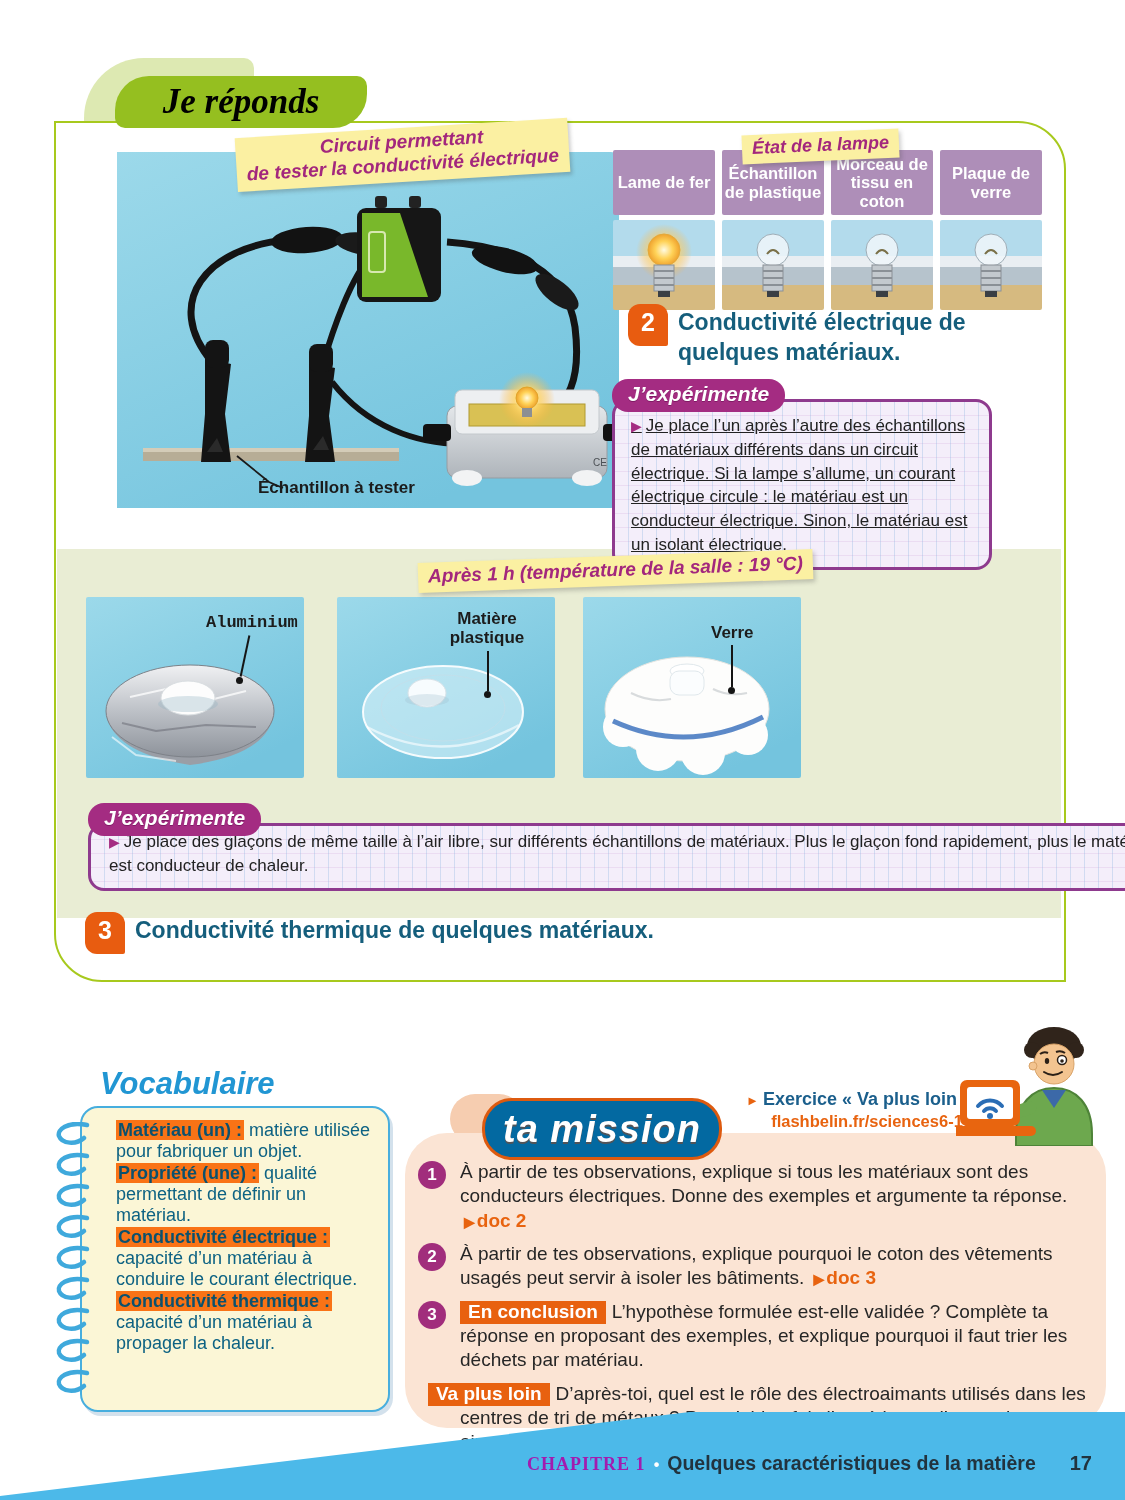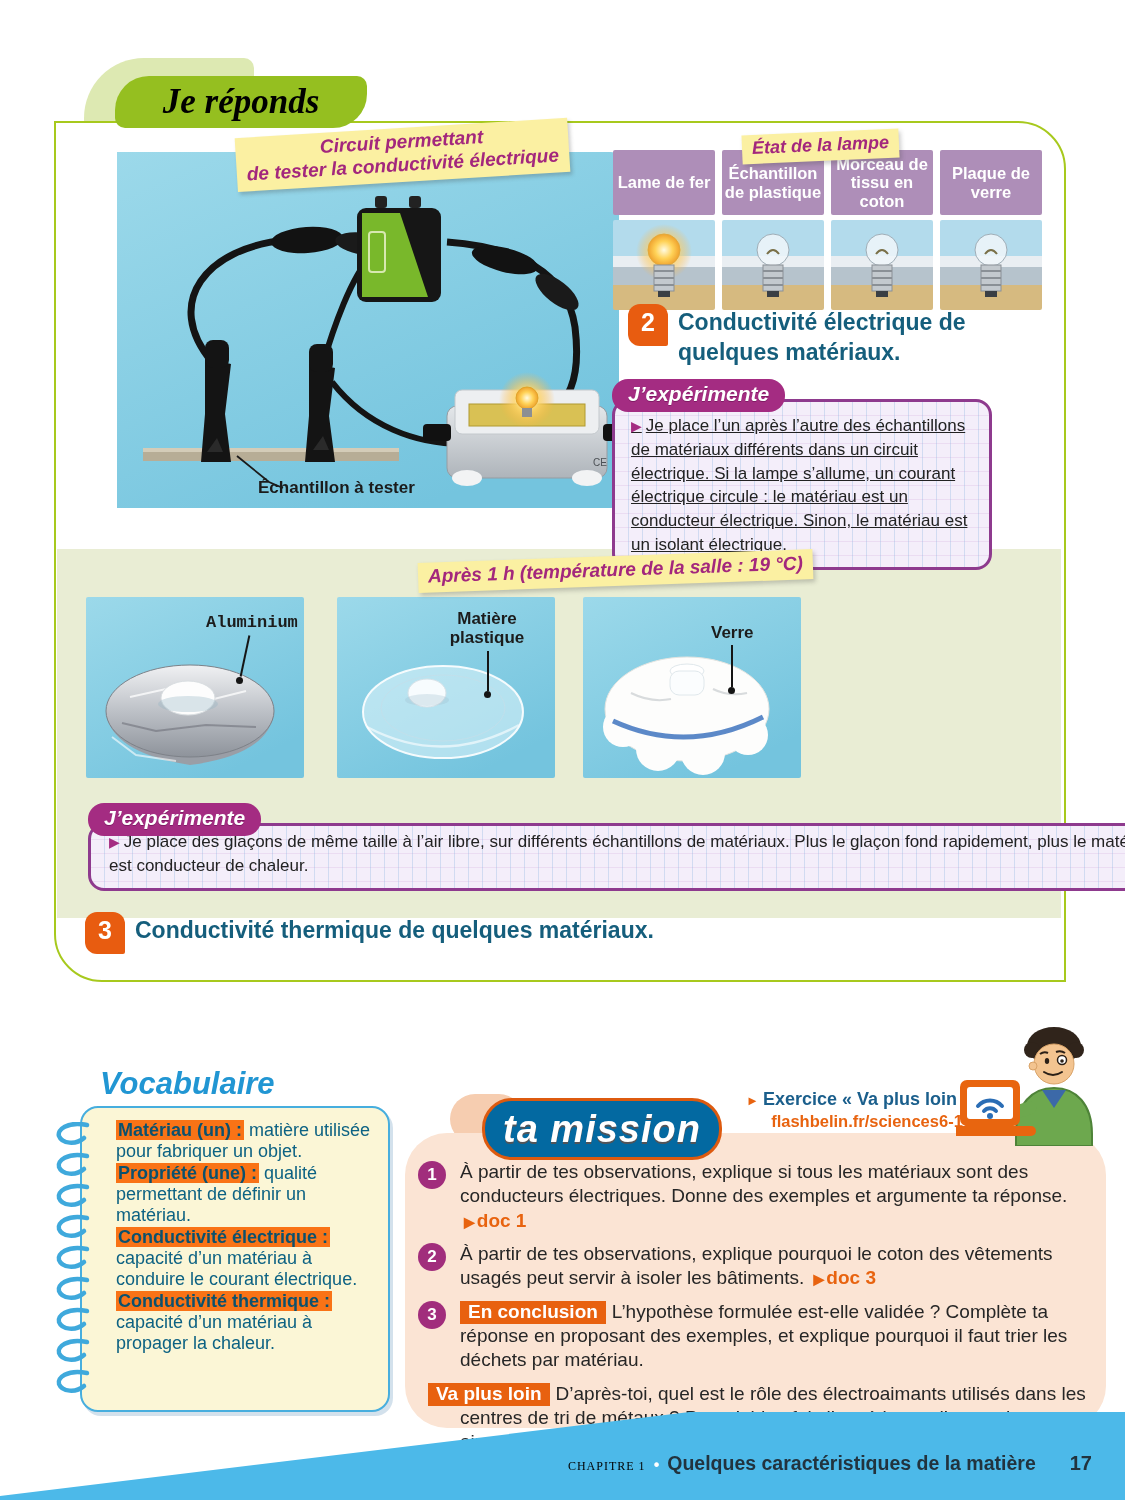--- a/index.html
+++ b/index.html
@@ -95,21 +95,21 @@
   .doc-link{color:#e8630f;font-weight:bold;white-space:nowrap;}
   .doc-link .play-icon{font-size:14px;margin:0 2px 0 4px;}
   .tag{background:#e8610f;color:#fff;font-weight:bold;padding:0px 8px 2px;margin-right:6px;}
   .va-tag{margin-left:-32px;}
 
   
   .footer-band{position:absolute;left:0;top:1400px;width:1125px;height:100px;background:#4cb9e9;
     clip-path:polygon(0 96%, 61.3% 12%, 100% 12%, 100% 100%, 0 100%);z-index:4;}
   .footer-text{position:absolute;left:500px;top:1452px;width:610px;display:flex;align-items:baseline;
     justify-content:flex-end;gap:8px;z-index:5;padding-right:18px;box-sizing:border-box;}
-  .footer-chapter{color:#000000;font-weight:normal;font-size:12px;letter-spacing:1px;font-family:"Liberation Serif",serif;}
+  .footer-chapter{color:#a21caf;font-weight:bold;font-size:18px;letter-spacing:1px;font-family:"Liberation Serif",serif;}
   .footer-bullet{color:#fff;font-weight:bold;}
   .footer-title{color:#22333e;font-weight:bold;font-size:19.5px;}
   .footer-page{color:#22333e;font-weight:bold;font-size:20px;margin-left:26px;}
 </style>
 </head>
 <body>
 
 <svg width="0" height="0" style="position:absolute" aria-hidden="true">
   <defs>
     <linearGradient id="photoBlue" x1="0" y1="0" x2="0.6" y2="1">
@@ -385,21 +385,21 @@
       <path d="M28,87 A8,8 0 0 1 40,87" stroke="#2a6db5" stroke-width="4" fill="none" stroke-linecap="round"></path>
       <circle cx="34" cy="92" r="3" fill="#2a6db5"></circle>
       <rect x="-4" y="102" width="84" height="10" rx="5" fill="#e8650f"></rect>
     </g>
   </svg>
 
   <div class="tasks">
     <div class="task">
       <span class="task-num">1</span>
       <span>À partir de tes observations, explique si tous les matériaux sont des conducteurs électriques. Donne des exemples et argumente ta réponse.</span>
-      <span class="doc-link"><span class="play-icon">▶</span><span>doc 1</span></span>
+      <span class="doc-link"><span class="play-icon">▶</span><span>doc 2</span></span>
     </div>
     <div class="task">
       <span class="task-num">2</span>
       <span>À partir de tes observations, explique pourquoi le coton des vêtements usagés peut servir à isoler les bâtiments.</span>
       <span class="doc-link"><span class="play-icon">▶</span><span>doc 3</span></span>
     </div>
     <div class="task">
       <span class="task-num">3</span>
       <span class="tag">En conclusion</span><span>L’hypothèse formulée est-elle validée ? Complète ta réponse en proposant des exemples, et explique pourquoi il faut trier les déchets par matériau.</span>
     </div>

